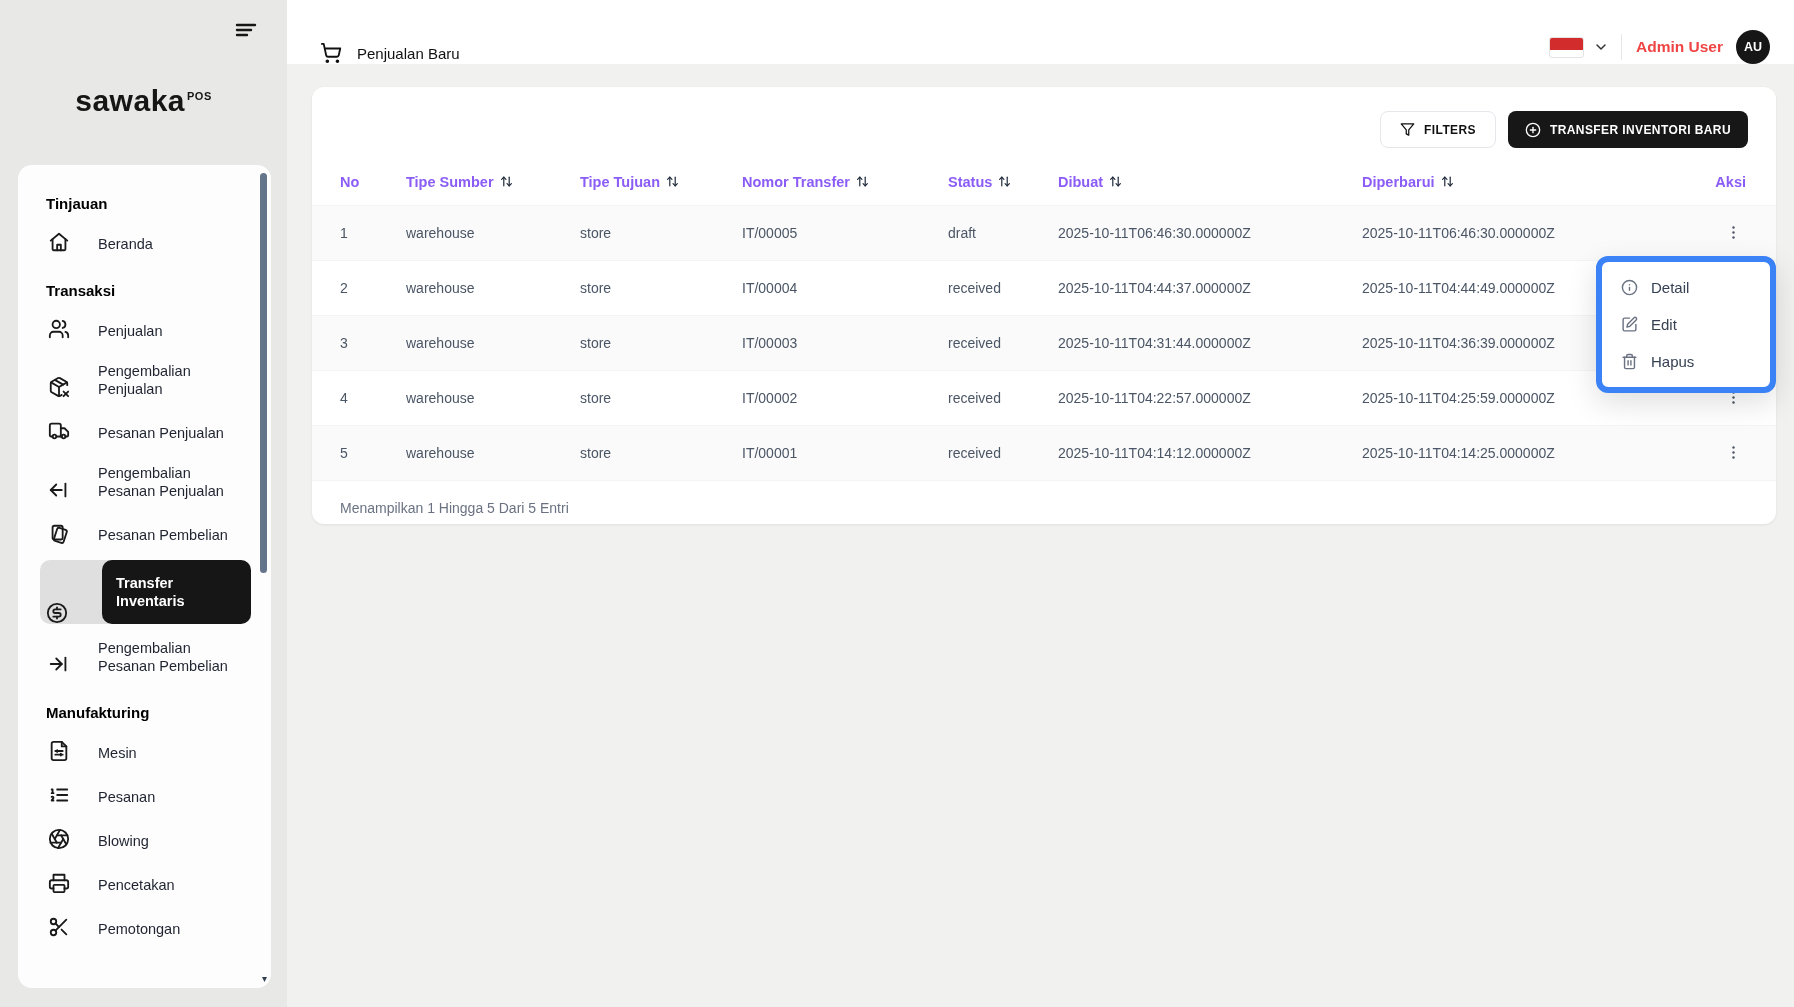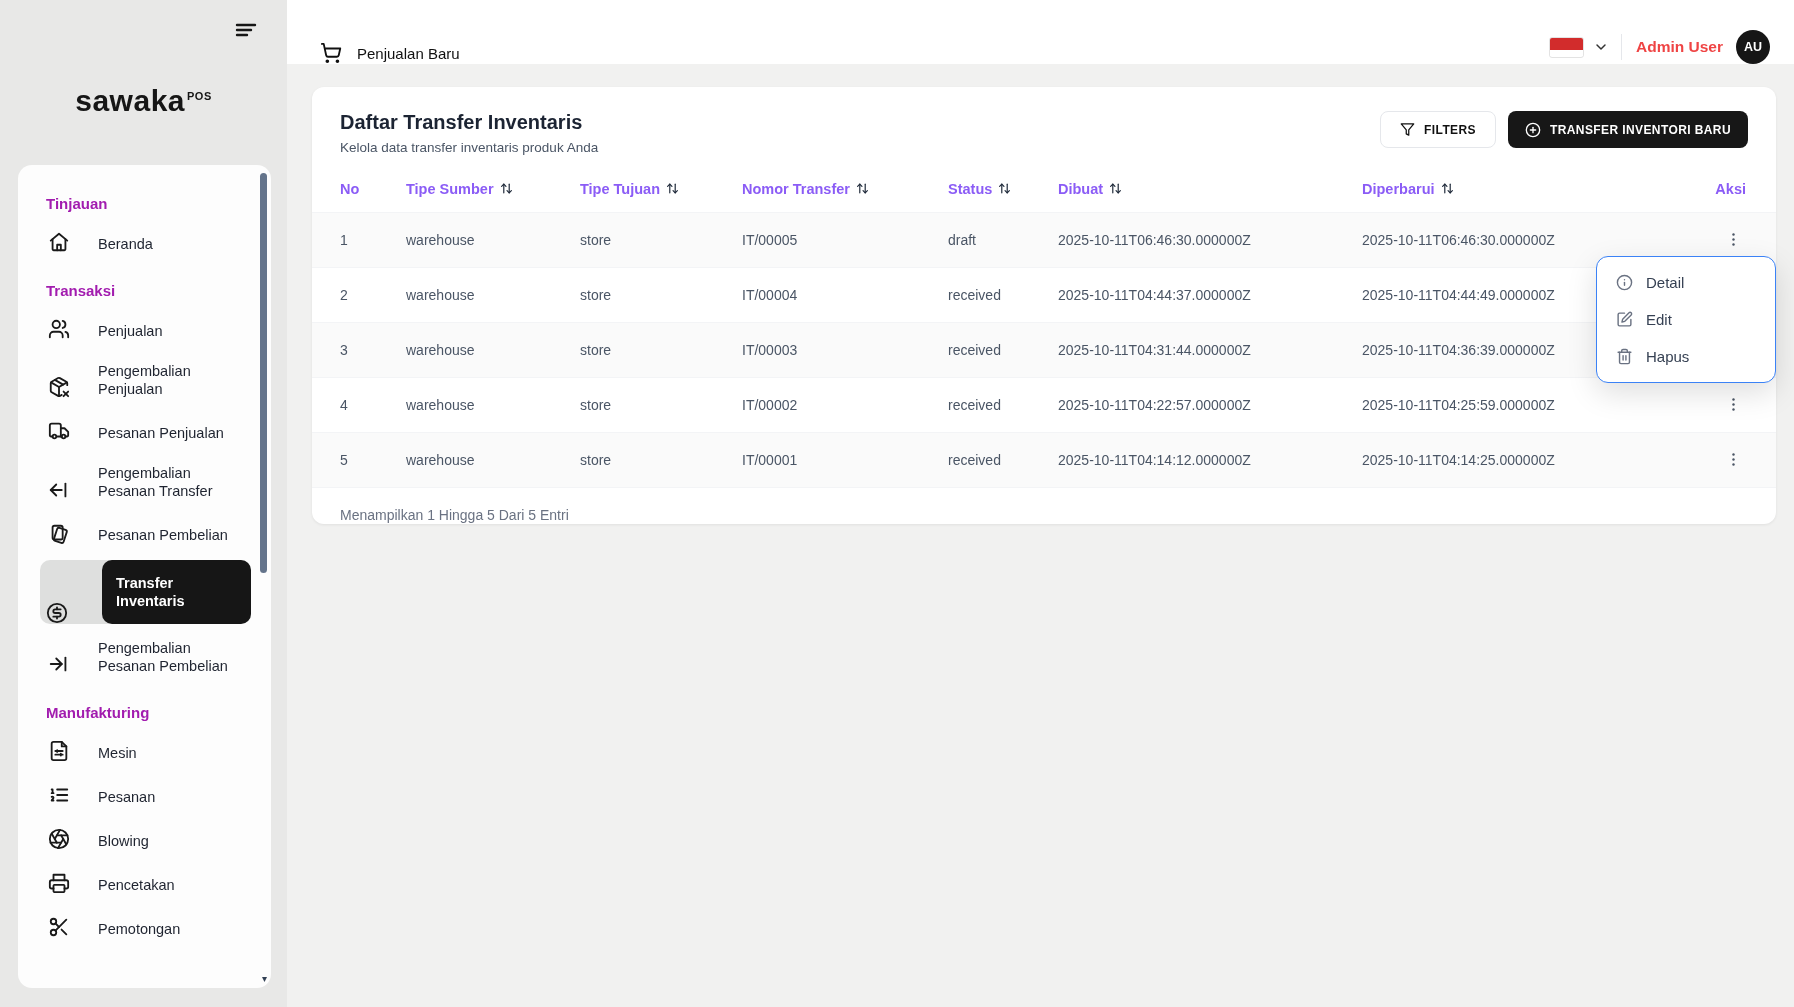--- a/index.html
+++ b/index.html
@@ -17,21 +17,21 @@
   .sidebar { width:287px; min-width:287px; background:#e8e8e7; position:relative; }
   .hamburger { position:absolute; top:14px; right:25px; background:none; border:none; cursor:pointer; padding:4px; }
   .logo { text-align:center; margin-top:84px; font-size:30px; font-weight:800; color:#161616; letter-spacing:.5px; }
   .logo sup { font-size:11px; font-weight:700; margin-left:2px; letter-spacing:.5px; }
 
   .side-card {
     position:absolute; left:18px; right:16px; top:165px; bottom:19px;
     background:#fdfdfd; border-radius:14px; padding:12px 12px 0 28px;
     overflow:hidden;
   }
-  .side-section-title { font-size:15px; font-weight:700; color:#a21caf; margin:18px 0 8px; }
+  .side-section-title { font-size:15px; font-weight:700; color:#000000; margin:18px 0 8px; }
   .side-item {
     display:flex; align-items:flex-end; gap:28px; padding:11px 2px;
     font-size:14.5px; color:#1f2430; border-radius:10px; cursor:pointer; line-height:1.25;
   }
   .side-item .icon { width:22px; min-width:22px; display:flex; align-items:center; }
   .side-item .lbl { flex:1; padding-right:14px; }
   .side-item.active { background:#dedfde; padding:0 0 0 6px; margin:4px 8px 4px -6px; }
   .side-item.active .lbl {
     background:#161616; color:#ffffff; font-weight:700;
     border-radius:10px; padding:14px 14px; margin-left:6px;
@@ -87,21 +87,21 @@
   tbody tr:last-child td { border-bottom:1px solid #f3f4f6; }
   th.aksi { text-align:right; padding-right:30px; }
   td.aksi { text-align:right; padding-right:26px; }
   .kebab { background:none; border:none; cursor:pointer; padding:2px 8px; }
 
   .card-foot { padding:19px 28px; color:#6a7282; font-size:14px; }
 
   
   .dropdown {
     position:absolute; left:1596px; top:256px; width:180px; z-index:10;
-    background:#fff; border:1px solid #3b82f6; border-radius:12px;
+    background:#fff; border:6px solid #3b82f6; border-radius:12px;
     box-shadow:0 10px 30px rgba(0,0,0,.13); padding:7px 0;
   }
   .menu-item { display:flex; align-items:center; gap:13px; padding:10px 19px; font-size:15px; color:#364153; cursor:pointer; }
   .menu-item .micon { display:flex; }
 
   svg { display:block; }
 </style>
 </head>
 <body>
 
@@ -180,21 +180,21 @@
       </div>
 
       <div class="side-item">
         <span class="icon">
           <svg width="22" height="22" viewBox="0 0 24 24" fill="none" stroke="#1a1a1a" stroke-width="2" stroke-linecap="round" stroke-linejoin="round">
               <path d="M19 5v14"></path>
               <path d="M15 12H3"></path>
               <path d="m9 6-6 6 6 6"></path>
             </svg>
         </span>
-        <span class="lbl">Pengembalian Pesanan Transfer</span>
+        <span class="lbl">Pengembalian Pesanan Penjualan</span>
       </div>
 
       <div class="side-item">
         <span class="icon">
           <svg width="22" height="22" viewBox="0 0 24 24" fill="none" stroke="#1a1a1a" stroke-width="2" stroke-linecap="round" stroke-linejoin="round">
               <rect x="5" y="3" width="11" height="15" rx="2"></rect>
               <rect x="8" y="6" width="11" height="15" rx="2" transform="rotate(18 13.5 13.5)"></rect>
             </svg>
         </span>
         <span class="lbl">Pesanan Pembelian</span>
@@ -325,24 +325,20 @@
           <span class="user-name">Admin User</span>
           <span class="avatar">AU</span>
         </div>
       </div>
     </header>
 
     <main class="content">
       <section class="card">
 
         <div class="card-head">
-          <div>
-            <div class="page-title">Daftar Transfer Inventaris</div>
-            <div class="page-subtitle">Kelola data transfer inventaris produk Anda</div>
-          </div>
           <div class="head-actions">
             <button class="btn btn-filters">
               <span>
                 <svg width="15" height="15" viewBox="0 0 24 24" fill="none" stroke="#111" stroke-width="2" stroke-linecap="round" stroke-linejoin="round">
                     <path d="M22 3H2l8 9.46V19l4 2v-8.54z"></path>
                   </svg>
               </span>
               <span>FILTERS</span>
             </button>
             <button class="btn btn-new">

